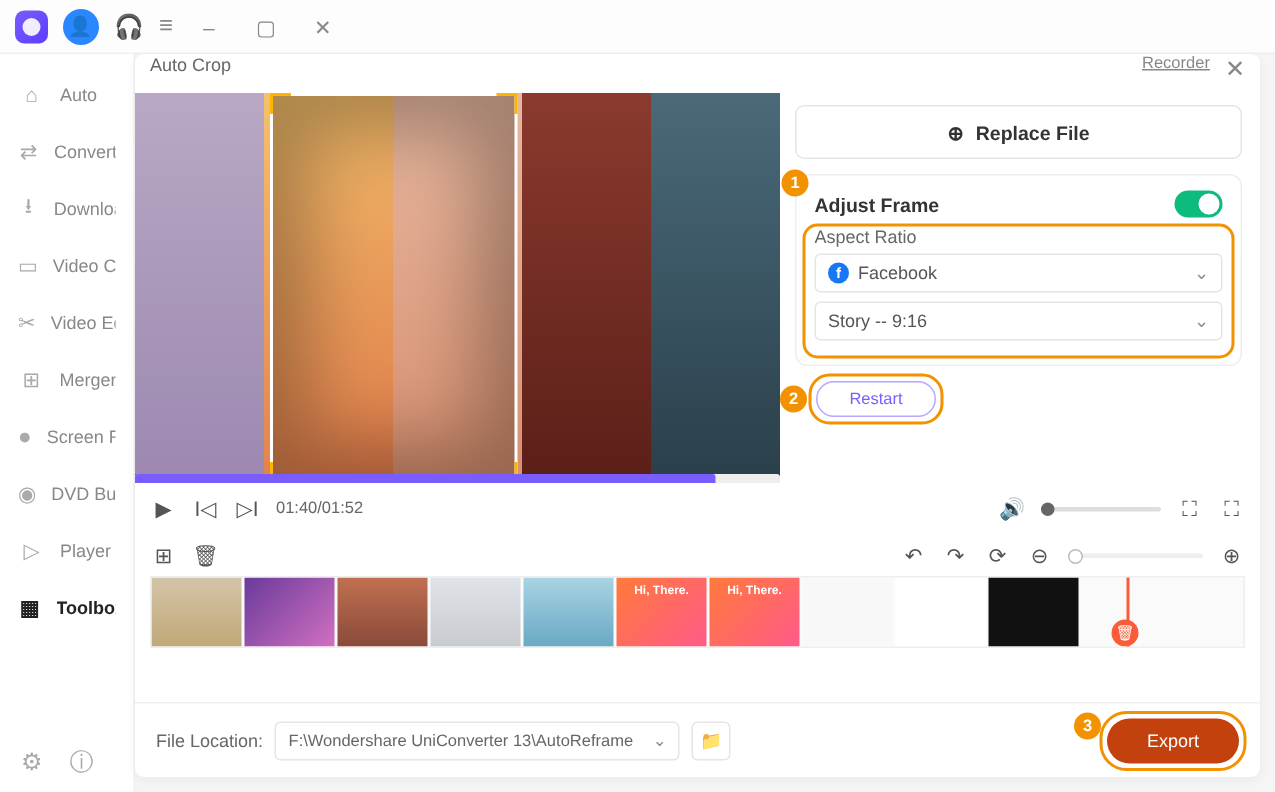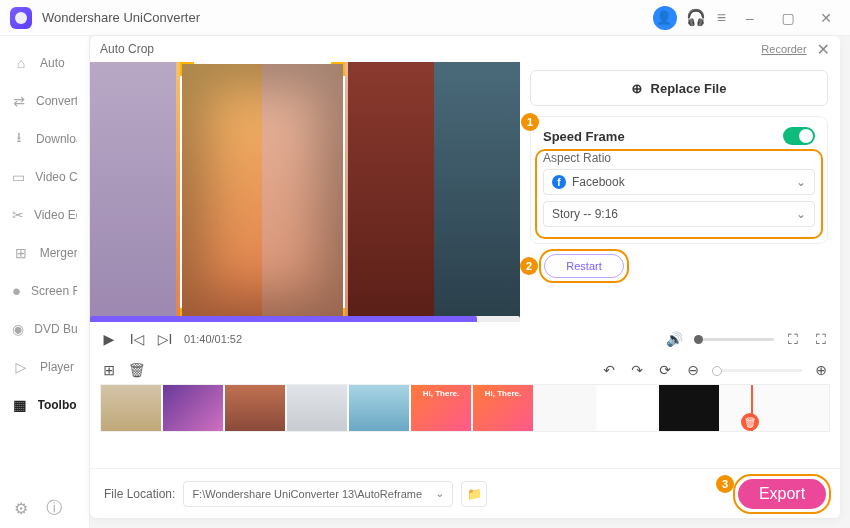--- a/index.html
+++ b/index.html
@@ -19,21 +19,21 @@
 .sidebar { position: absolute; left: 0; top: 36px; bottom: 0; width: 90px; background: #fff; border-right: 1px solid #f0f0f0; padding-top: 8px; }
 .nav-item { display: flex; align-items: center; gap: 10px; padding: 10px 12px; color: #888; font-size: 12px; cursor: pointer; }
 .nav-item.active { color: #222; font-weight: 700; }
 .nav-item.active .nav-icon { color: #222; }
 .nav-icon { width: 18px; height: 18px; display: flex; align-items: center; justify-content: center; font-size: 14px; color: #aaa; }
 .nav-item span.lbl { white-space: nowrap; overflow: hidden; }
 
 .bottom-icons { position: absolute; left: 0; bottom: 0; width: 90px; height: 40px; display: flex; align-items: center; gap: 18px; padding-left: 14px; color: #aaa; }
 
 .panel { position: absolute; left: 90px; top: 36px; right: 10px; bottom: 10px; background: #fff; border-radius: 6px; box-shadow: 0 2px 8px rgba(0,0,0,.05); overflow: hidden; }
-.panel-header { height: 26px; display: flex; align-items: center; padding: 0 10px; font-size: 12px; color: #666; }
+.panel-header { height: 26px; display: flex; padding: 0 10px; font-size: 12px; color: #666; }
 .panel-header .pclose { margin-left: 10px; font-size: 16px; color: #888; cursor: pointer; }
 .panel-header .feedback { margin-left: auto; color: #888; text-decoration: underline; font-size: 11px; }
 
 .preview-row { display: flex; height: 260px; }
 .video-area { width: 430px; background: #111; position: relative; overflow: hidden; }
 .video-bg { position: absolute; inset: 0; display: flex; }
 .vstripe { flex: 1; }
 .roi { position: absolute; left: 90px; top: 0; width: 165px; bottom: 0; border: 2px solid #fff; box-shadow: 0 0 50px 25px rgba(0,0,0,.3) inset; }
 .roi i { position: absolute; width: 14px; height: 14px; border: 2px solid #ffb400; }
 .roi .tl { top: -2px; left: -2px; border-right: none; border-bottom: none; }
@@ -76,32 +76,31 @@
 .track { height: 48px; background: #fafafa; border: 1px solid #eee; display: flex; gap: 2px; overflow: hidden; position: relative; }
 .thumb { flex: 0 0 60px; height: 100%; }
 .cut-marker { position: absolute; right: 76px; top: -10px; width: 2px; height: 68px; background: #fa5c3a; }
 .cut-marker::before { content: ""; position: absolute; top: -4px; left: -4px; width: 10px; height: 10px; background: #fa5c3a; border-radius: 50%; }
 .trash { position: absolute; right: 70px; top: 28px; width: 18px; height: 18px; background: #fa5c3a; border-radius: 50%; color: #fff; font-size: 10px; display: flex; align-items: center; justify-content: center; }
 
 .footer { position: absolute; left: 0; right: 0; bottom: 0; height: 50px; display: flex; align-items: center; padding: 0 14px; gap: 8px; font-size: 12px; color: #666; border-top: 1px solid #f0f0f0; }
 .path-input { flex: 0 0 270px; height: 26px; border: 1px solid #e5e5e5; border-radius: 4px; display: flex; align-items: center; padding: 0 8px; font-size: 11px; color: #666; position: relative; }
 .path-input::after { content: "⌄"; position: absolute; right: 8px; color: #888; }
 .folder-icon { width: 26px; height: 26px; border: 1px solid #e5e5e5; border-radius: 4px; display: flex; align-items: center; justify-content: center; color: #888; }
-.export-btn { width: 88px; height: 30px; background: #ec4899; color: #fff; border-radius: 15px; display: flex; align-items: center; justify-content: center; font-size: 16px; font-weight: 500; }
+.export-btn { width: 88px; height: 30px; background: #c2410c; color: #fff; border-radius: 15px; display: flex; align-items: center; justify-content: center; font-size: 12px; font-weight: 500; }
 .export-wrap { position: relative; margin-left: auto; }
 .export-wrap .hl { position: absolute; inset: -5px; border: 2.5px solid #f39200; border-radius: 18px; pointer-events: none; }
 
 .bg-text { position: absolute; right: 14px; font-size: 11px; color: #888; line-height: 1.4; z-index: -1; }
 </style>
 </head>
 <body>
 
 <div class="titlebar">
   <div class="logo"></div>
-  <div class="app-title">Wondershare UniConverter</div>
   <div class="title-actions">
     <div class="circle" style="background:#2b87ff">👤</div>
     <div style="color:#888">🎧</div>
     <div style="color:#888">≡</div>
     <div class="winbtn min"></div>
     <div class="winbtn max"></div>
     <div class="winbtn close"></div>
   </div>
 </div>
 
@@ -189,21 +188,21 @@
     <div class="right-pane">
       <div class="replace-btn">
         <span style="font-weight:700">⊕</span>
         <span>Replace File</span>
       </div>
 
       <div class="adjust-card">
         <div class="marker" style="top:-4px;left:-10px">1</div>
         <div class="highlight-box"></div>
         <div class="adjust-head">
-          <span>Speed Frame</span>
+          <span>Adjust Frame</span>
           <div class="toggle"></div>
         </div>
         <div class="field-label">Aspect Ratio</div>
         <div class="select">
           <span class="fb-icon">f</span>
           <span>Facebook</span>
         </div>
         <div style="height:6px"></div>
         <div class="select">
             <span>Story -- 9:16</span>

